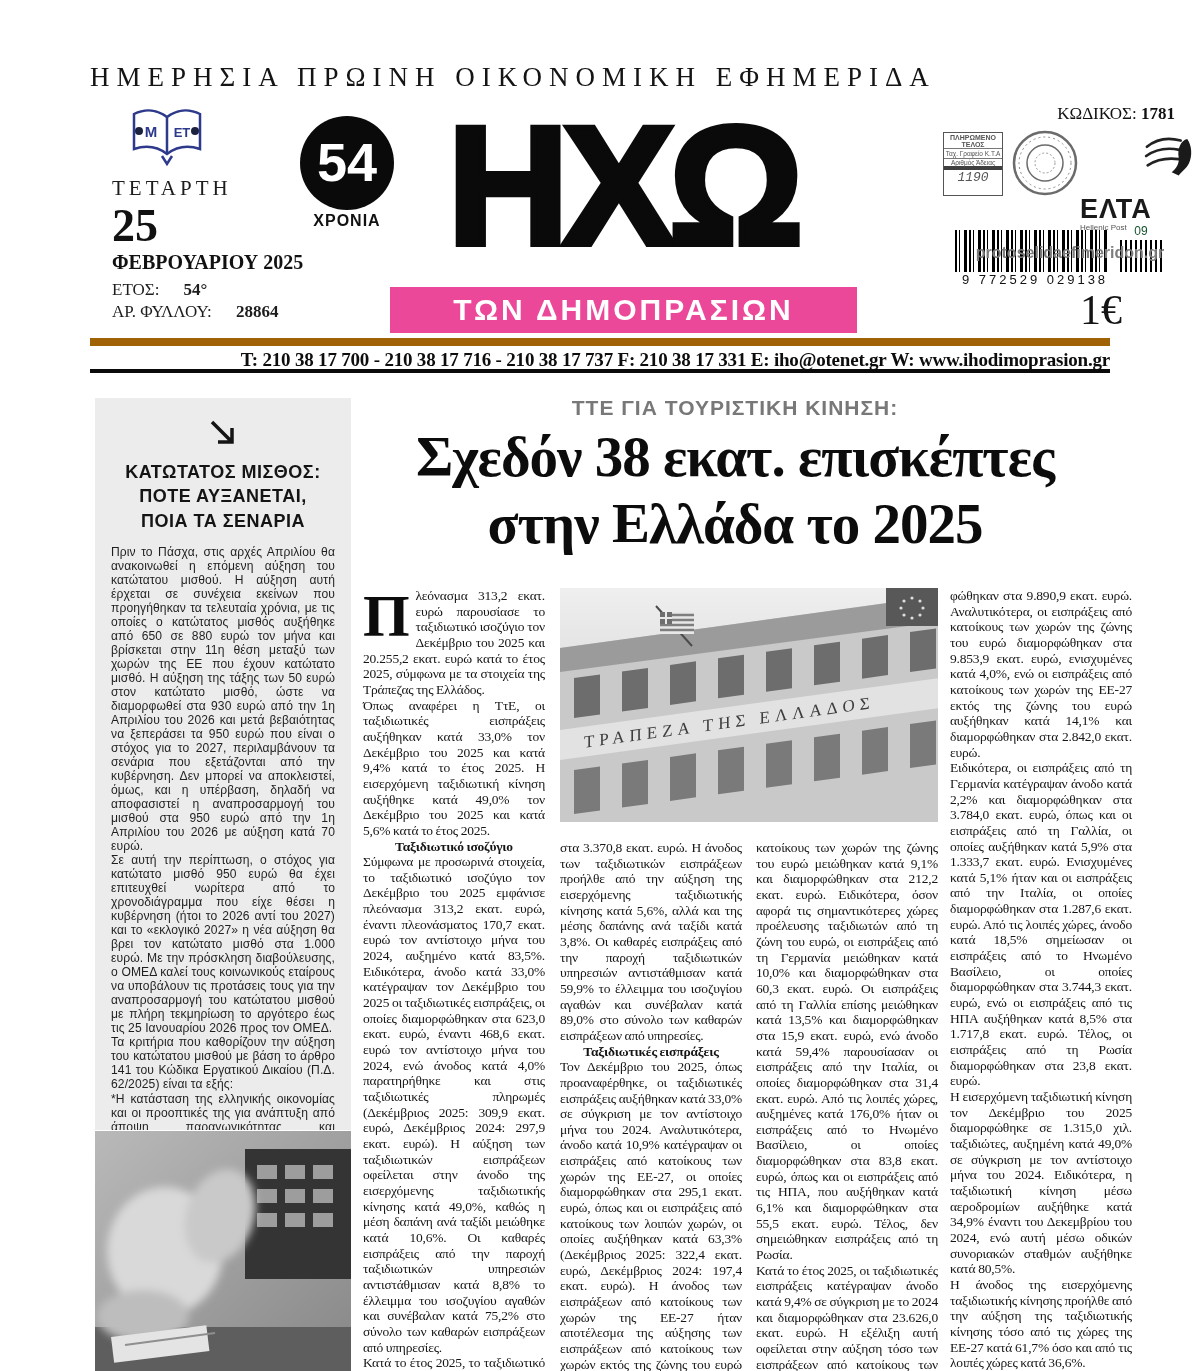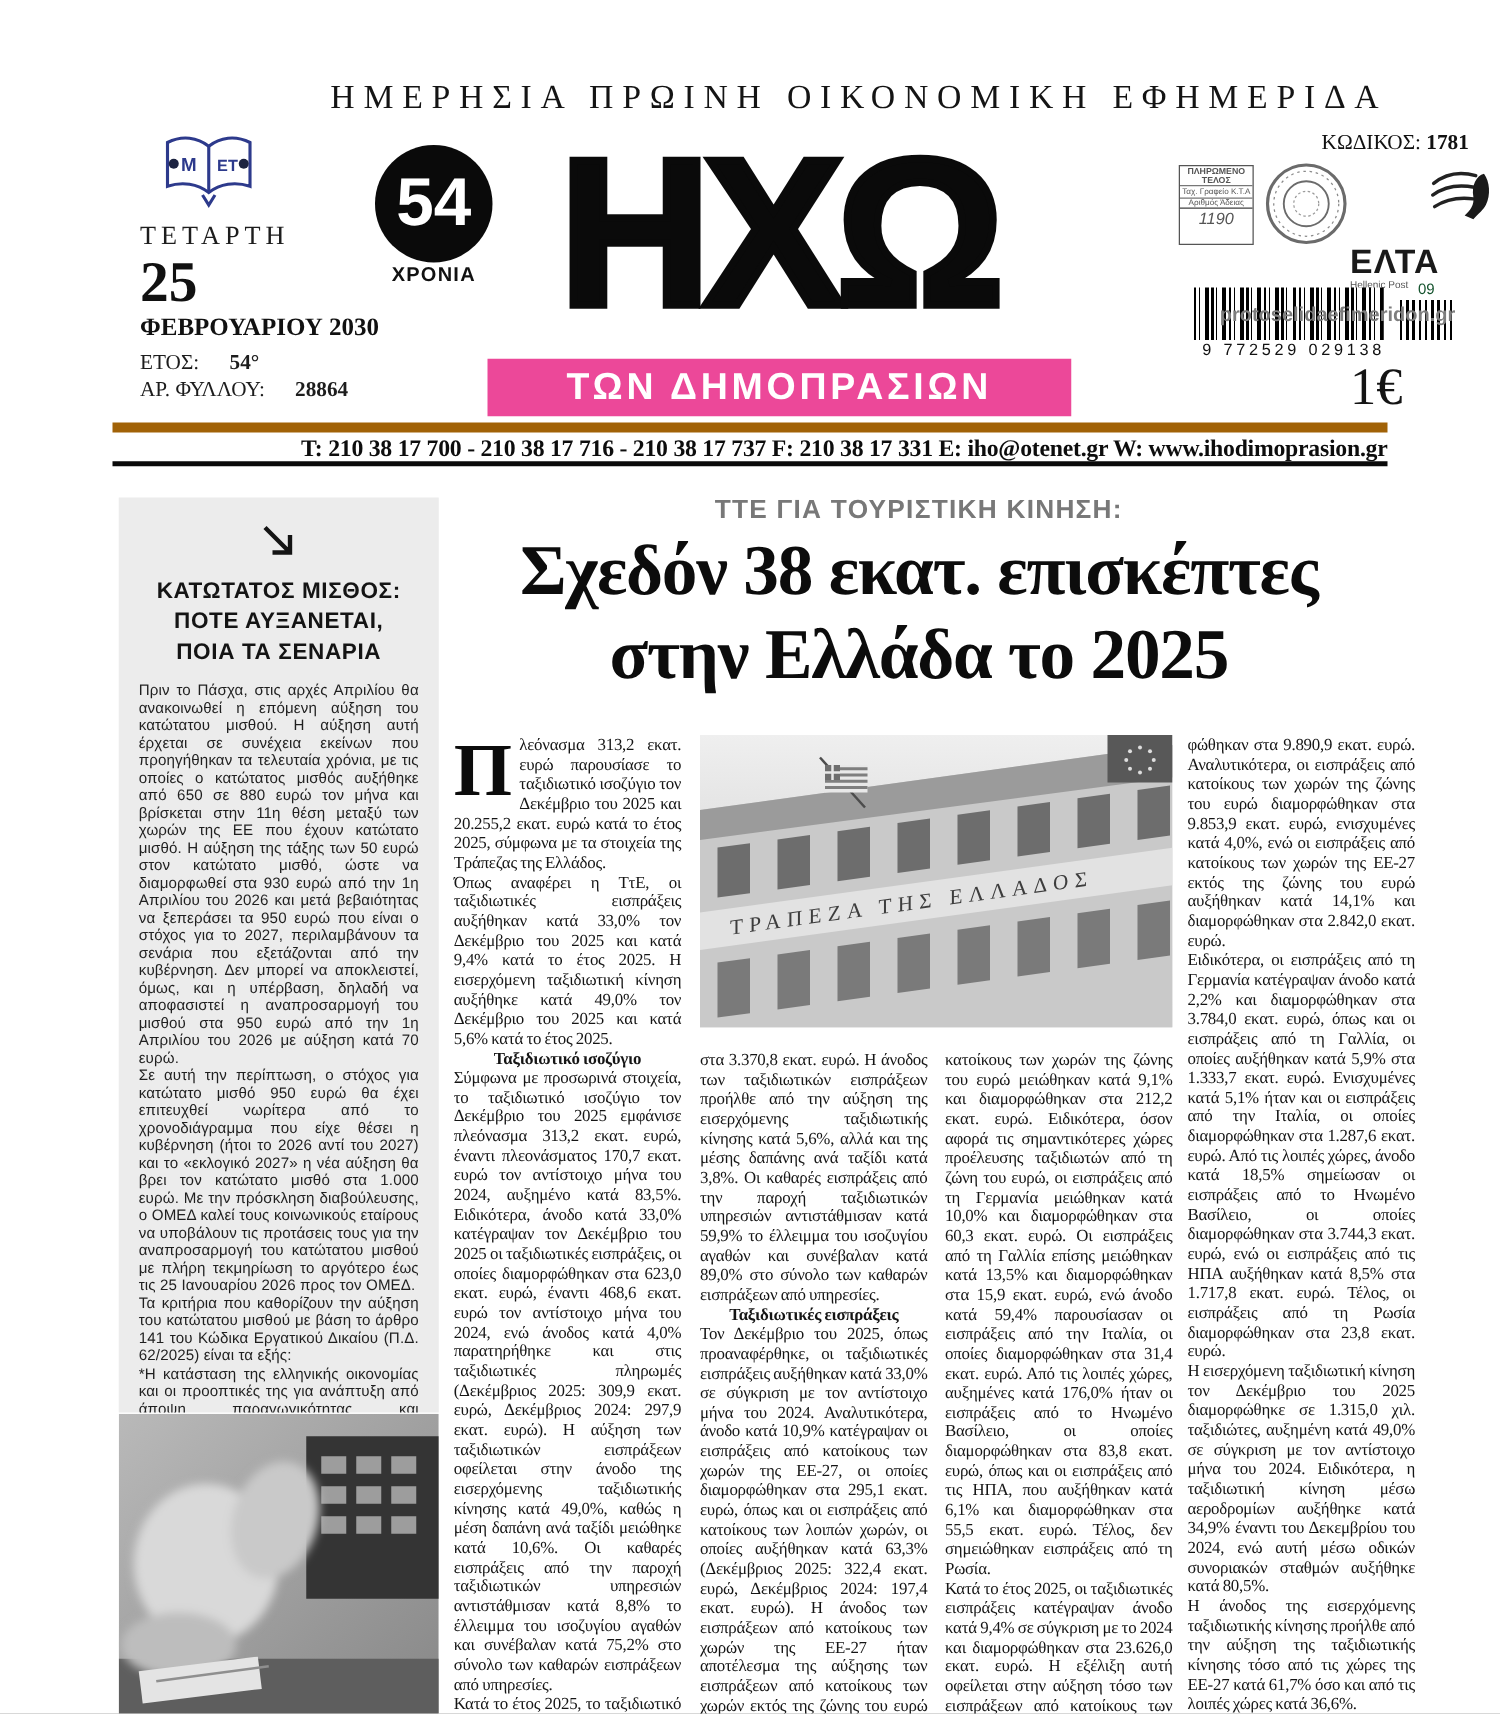--- a/index.html
+++ b/index.html
@@ -1,20 +1,20 @@
 <!DOCTYPE html>
 <html lang="el"><head>
 <meta charset="utf-8">
 <style>
   * { margin:0; padding:0; box-sizing:border-box; }
   body { background:#888; font-family:"Liberation Serif", serif; }
   .page { position:relative; width:1200px; height:1371px; background:#fff; margin:0 auto; overflow:hidden; color:#111; }
 
   
-  .slogan { position:absolute; left:90px; top:62px; width:1020px; text-align:right;
+  .slogan { position:absolute; left:90px; top:62px; width:1020px; text-align:left;
             font-size:27px; letter-spacing:7px; color:#141414; }
   .dateblock { position:absolute; left:112px; top:104px; width:210px; }
   .met-logo { display:block; margin:0 0 8px 14px; }
   .weekday { font-size:21px; letter-spacing:4px; color:#1d1d1d; margin-top:6px; }
   .daynum { font-size:46px; font-weight:bold; line-height:1; margin-top:2px; }
   .monthyear { font-size:20px; font-weight:bold; margin-top:2px; }
   .issue-line { font-size:17px; margin-top:2px; color:#1d1d1d; }
   .issue-line b { font-weight:bold;padding-left:20px; }
   .issue-wrap { position:absolute; left:112px; top:278px; }
 
@@ -30,21 +30,21 @@
                     color:#fff; font-family:"Liberation Sans",sans-serif; font-weight:800; font-size:30px;
                     letter-spacing:3px; text-align:center; line-height:46px; }
 
   .code-line { position:absolute; left:1000px; top:104px; width:175px; text-align:right; font-size:17px; }
   .code-line b { font-weight:bold; }
   .stamp-box { position:absolute; left:943px; top:132px; width:60px; height:64px; border:1.5px solid #555;
                font-family:"Liberation Sans",sans-serif; color:#555; text-align:center; }
   .stamp-box .r1 { font-size:7px; font-weight:bold; border-bottom:1px solid #777; padding-top:1px; }
   .stamp-box .r2 { font-size:6.5px; border-bottom:1px solid #777; padding:1px 0; }
   .stamp-box .r3 { font-size:6.5px; }
-  .stamp-box .r4 { font-size:13px; font-style:italic; font-family:Liberation Sans, sans-serif; border-top:1px solid #404040;text-align:center; }
+  .stamp-box .r4 { font-size:13px; font-style:italic; font-family:Liberation Mono, monospace; border-top:4px solid #404040;text-align:center; }
   .round-stamp { position:absolute; left:1012px; top:130px; }
   .elta { position:absolute; left:1080px; top:136px; width:115px; }
   .elta-name { font-family:"Liberation Sans",sans-serif; font-weight:800; font-size:27px; color:#1a1a1a; letter-spacing:1px; }
   .elta-tag { font-family:"Liberation Sans",sans-serif; font-size:8px; color:#555; margin-top:-2px; }
 
   .barcode-wrap { position:absolute; left:950px; top:222px; width:240px; height:64px; }
   .barcode-main { position:absolute; left:5px; top:8px; width:152px; height:42px;
      background:repeating-linear-gradient(90deg,#000 0 2px,#fff 2px 4px,#000 4px 5px,#fff 5px 9px,#000 9px 12px,#fff 12px 14px); }
   .barcode-addon { position:absolute; left:170px; top:18px; width:42px; height:32px;
      background:repeating-linear-gradient(90deg,#000 0 2px,#fff 2px 5px,#000 5px 7px,#fff 7px 10px); }
@@ -97,21 +97,21 @@
       <path d="M8,10 C20,4 32,6 41,13 C50,6 62,4 74,10 L74,45 C62,41 50,43 41,50 C32,43 20,41 8,45 Z" fill="#fff" stroke="#2d3a8c" stroke-width="2.5"></path>
       <line x1="41" y1="13" x2="41" y2="50" stroke="#2d3a8c" stroke-width="2.5"></line>
       <path d="M36,52 L41,60 L46,52" fill="none" stroke="#2d3a8c" stroke-width="2.5"></path>
       <circle cx="13" cy="27" r="4" fill="#1c2340"></circle>
       <circle cx="69" cy="27" r="4" fill="#1c2340"></circle>
       <text x="25" y="33" font-family="Liberation Sans, sans-serif" font-size="15" font-weight="bold" fill="#2d3a8c" text-anchor="middle">M</text>
       <text x="56" y="33" font-family="Liberation Sans, sans-serif" font-size="13" font-weight="bold" fill="#2d3a8c" text-anchor="middle">ET</text>
     </svg>
     <div class="weekday">ΤΕΤΑΡΤΗ</div>
     <div class="daynum">25</div>
-    <div class="monthyear">ΦΕΒΡΟΥΑΡΙΟΥ 2030</div>
+    <div class="monthyear">ΦΕΒΡΟΥΑΡΙΟΥ 2025</div>
   </div>
 
   <div class="issue-wrap">
     <div class="issue-line">
       <span>ΕΤΟΣ:</span> <b>54°</b>
     </div>
     <div class="issue-line">
       <span>ΑΡ. ΦΥΛΛΟΥ:</span> <b>28864</b>
     </div>
   </div>

